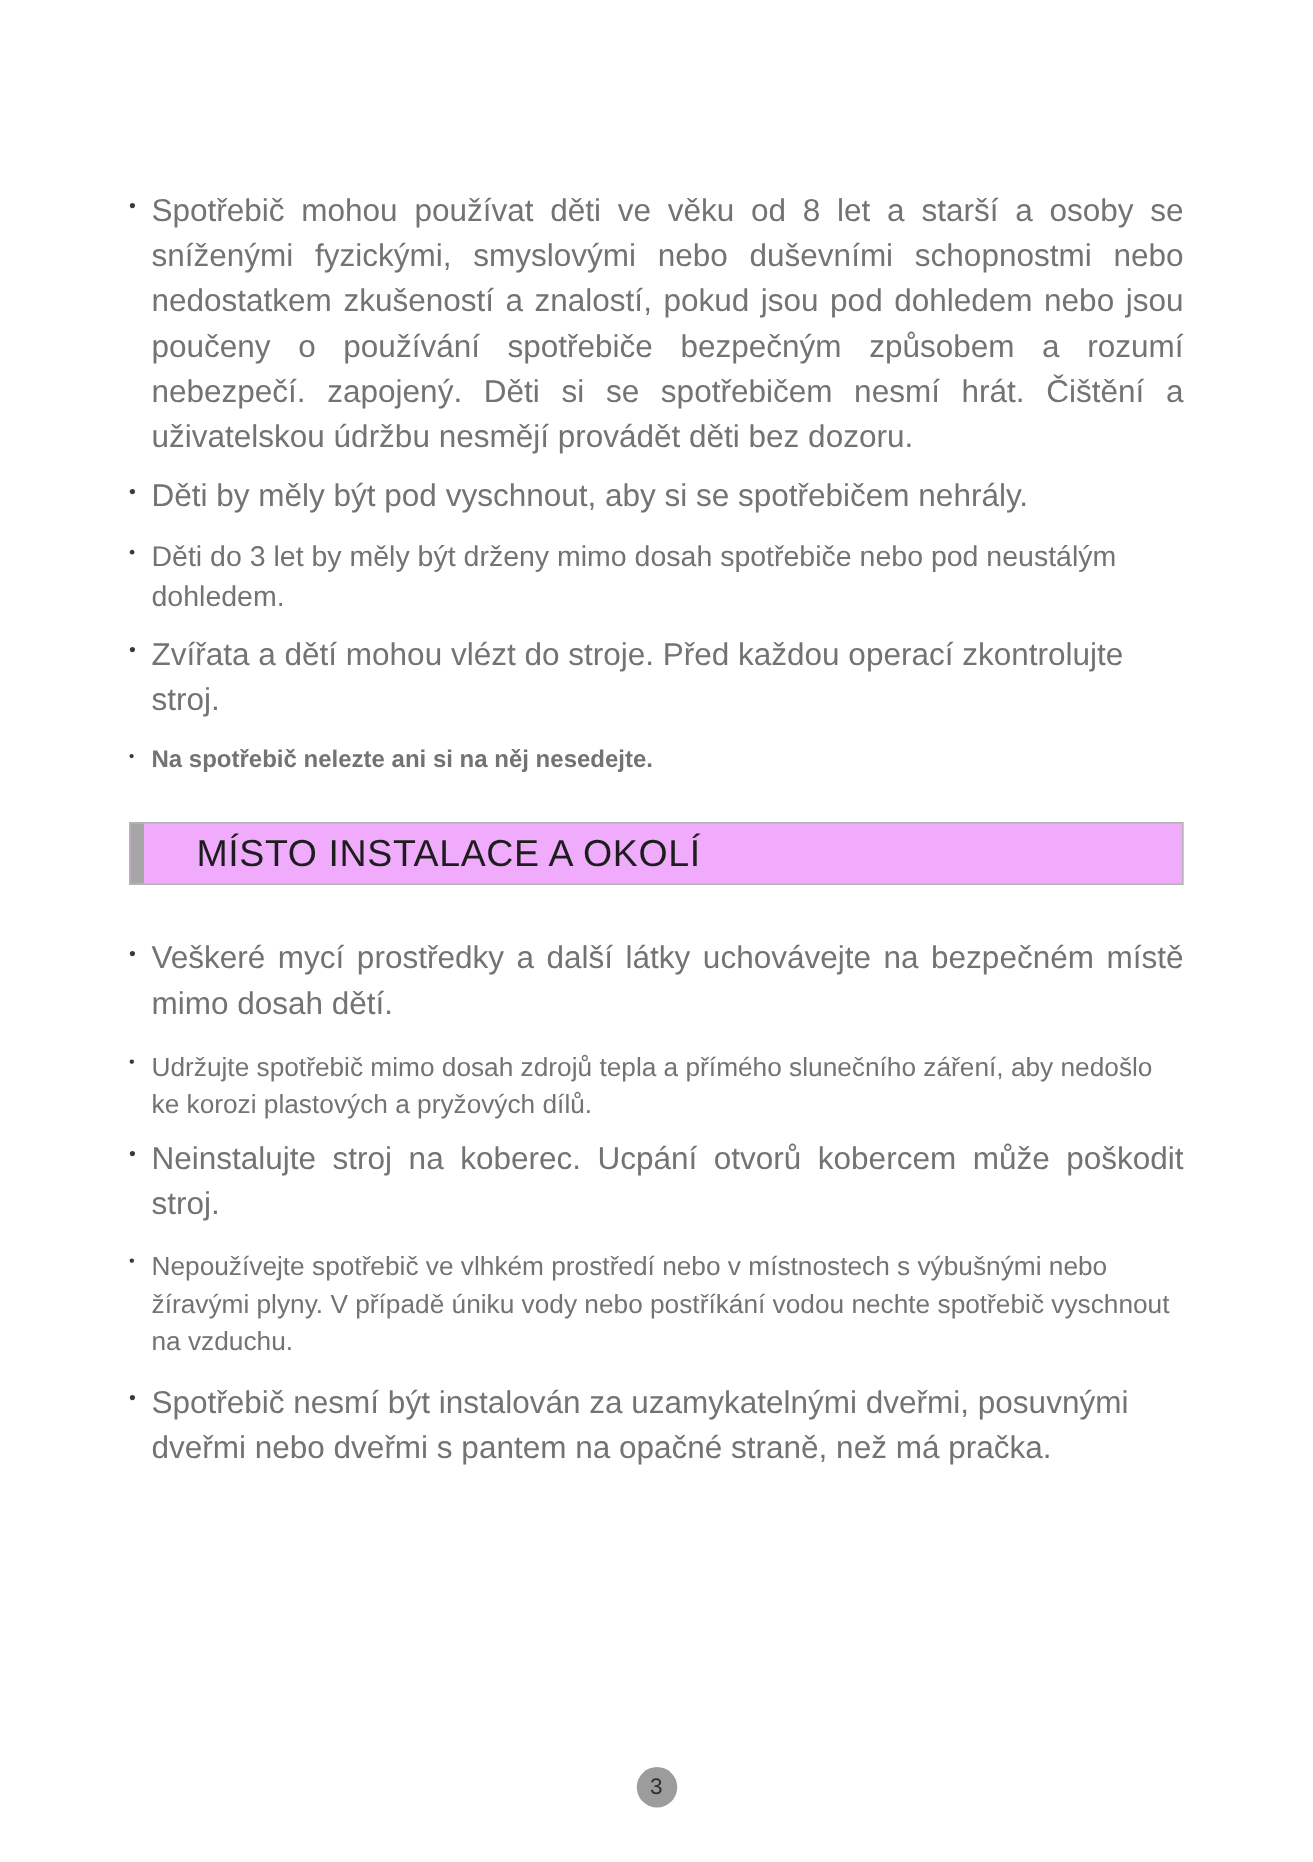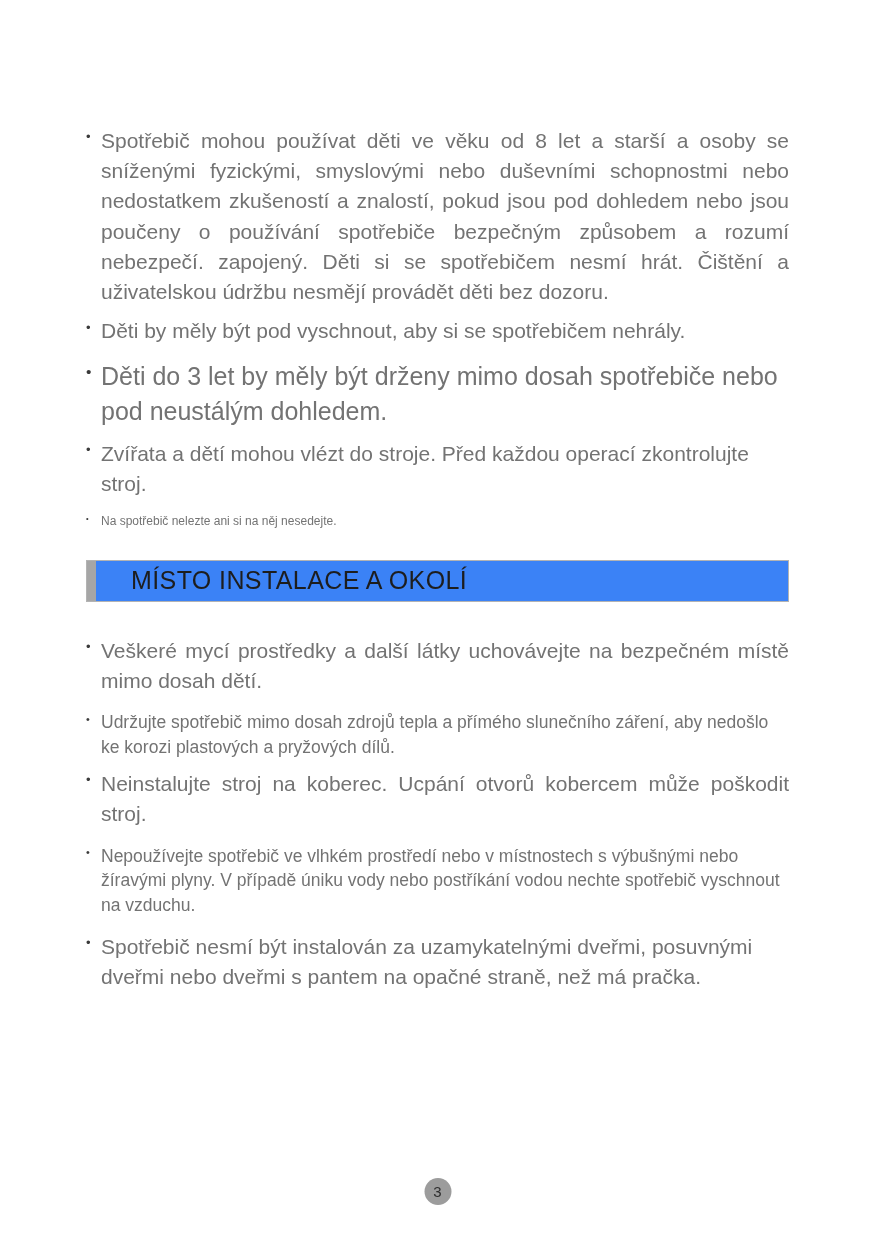--- a/index.html
+++ b/index.html
@@ -41,33 +41,33 @@
   }
   .b::before {
     content: "•";
     position: absolute;
     left: 0;
     top: 0.18em;
     font-size: 0.62em;
     color: #3a3a3a;
   }
   .lg { font-size: 21px; line-height: 1.44; }
-  .md { font-size: 25px; line-height: 1.42; margin-top: 12px; }
-  .sm { font-size: 12px; line-height: 1.4; }
+  .md { font-size: 19px; line-height: 1.42; margin-top: 12px; }
+  .sm { font-size: 16px; line-height: 1.4; font-weight: bold; }
   .sm2 { font-size: 17.5px; line-height: 1.42; }
   .just { text-align: justify; }
   .gap-top { margin-top: 14px; }
   
   .section-box {
     margin: 30px 0 0 0;
     border: 1px solid #b3b3b3;
     height: 40px;
     display: flex;
     align-items: center;
-    background: #3b82f6;
+    background: #f0abfc;
   }
   .section-tab {
     width: 9px;
     align-self: stretch;
     background: #a6a6a6;
   }
   .section-title {
     font-size: 25px;
     letter-spacing: 0.4px;
     color: #1d1d1d;

